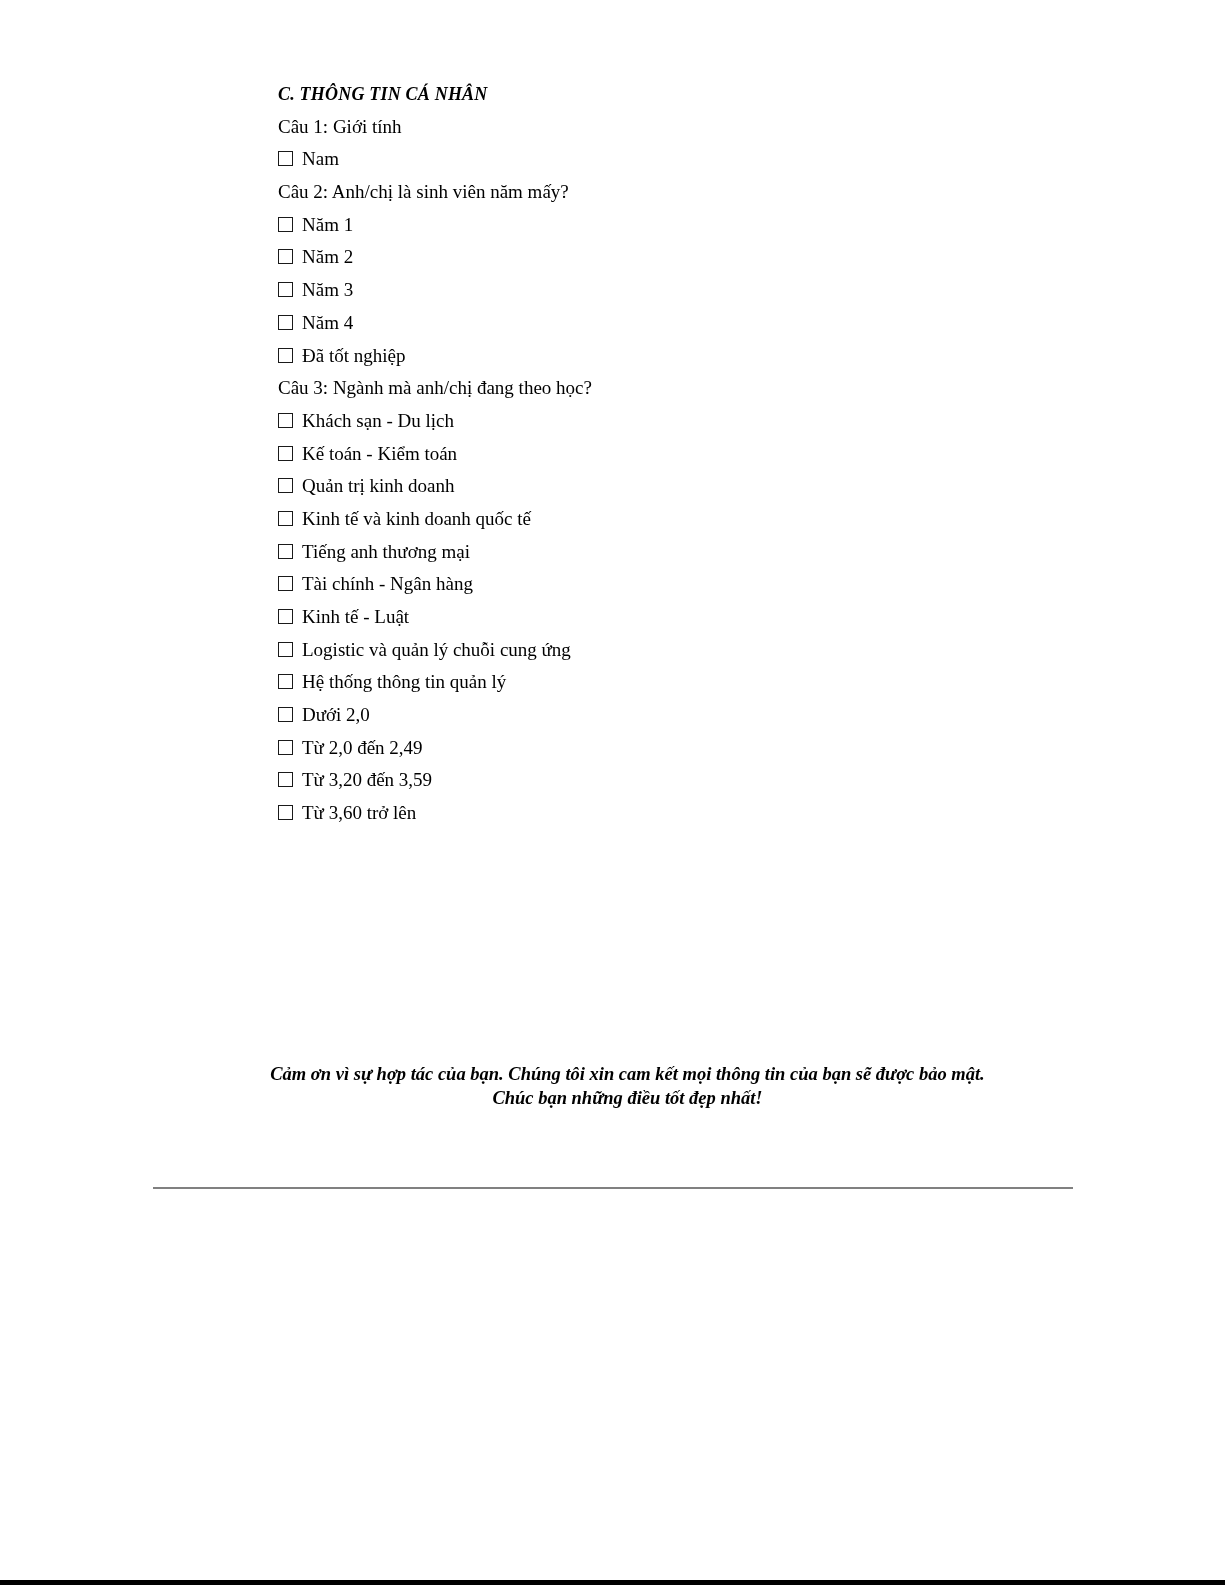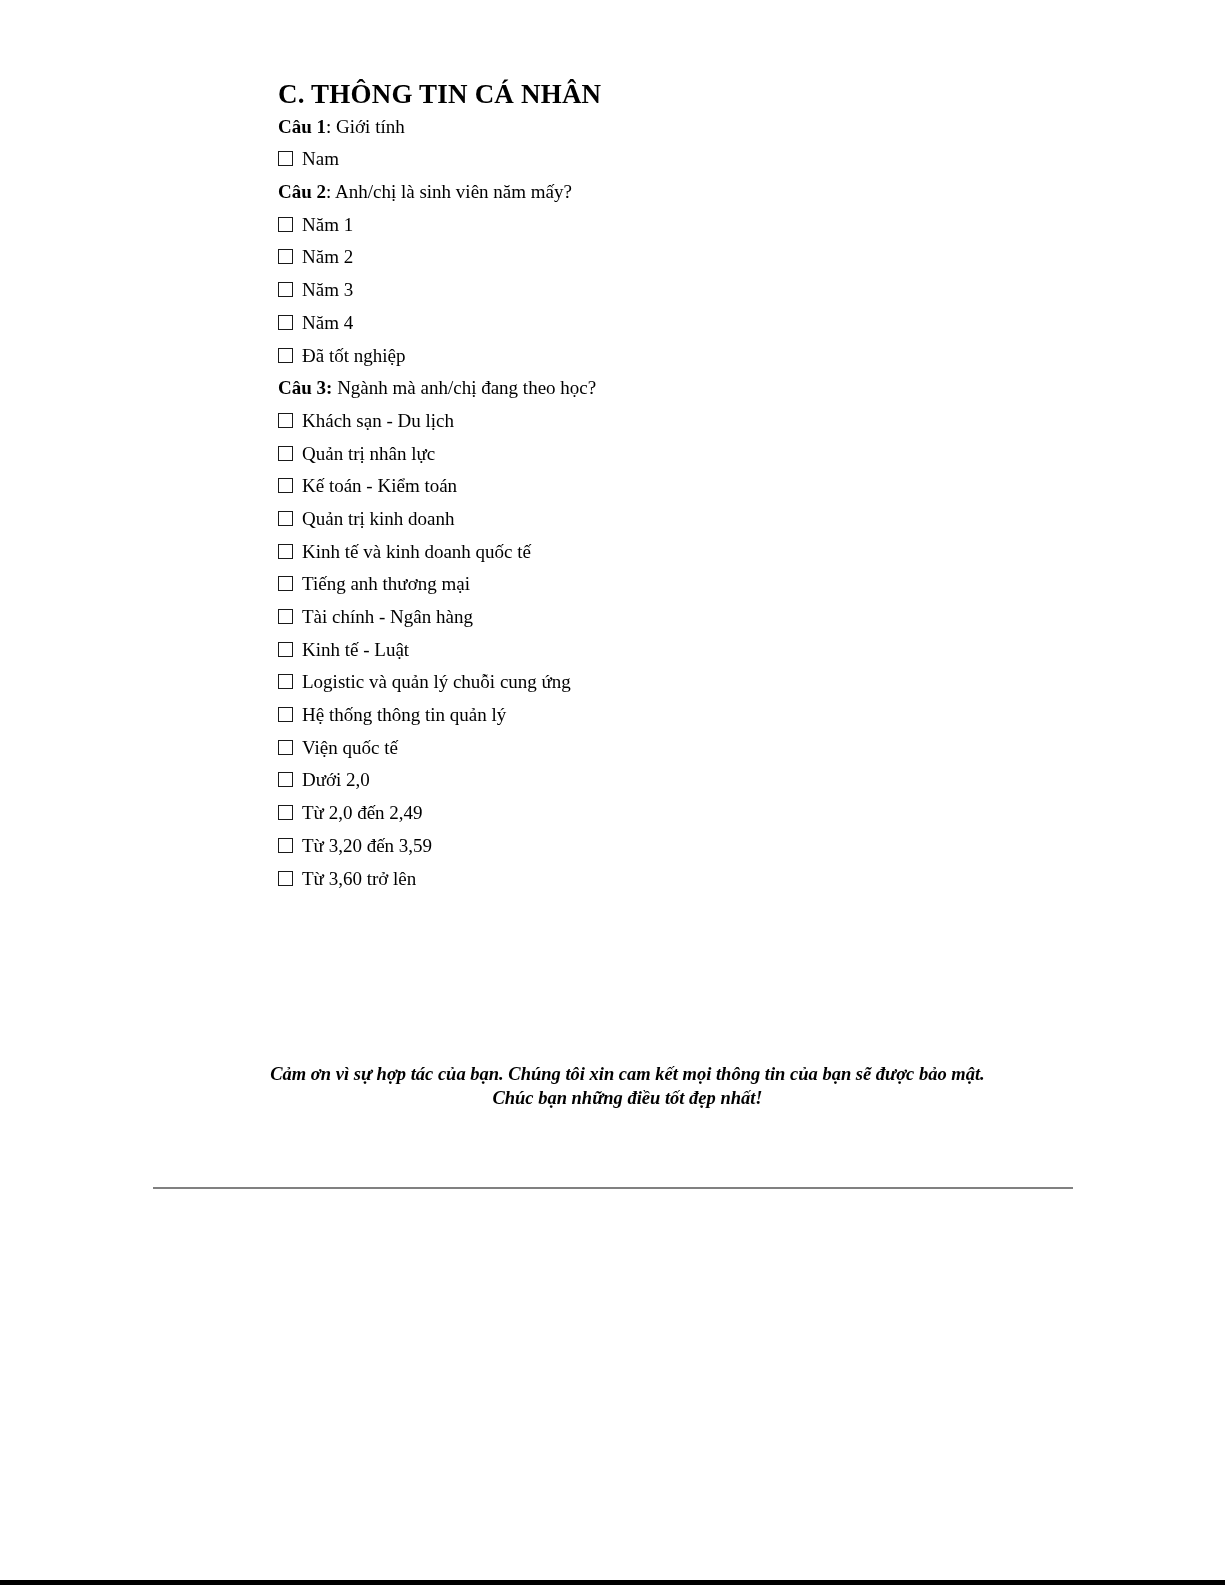--- a/index.html
+++ b/index.html
@@ -18,25 +18,26 @@
     top: 78px;
     right: 30px;
   }
   .line {
     height: 32.7px;
     line-height: 32.7px;
     font-size: 19px;
     white-space: nowrap;
   }
   .heading {
-    font-size: 27px;
+    font-size: 18px;
     font-weight: bold;
     letter-spacing: 0.2px;
+    font-style: italic;
   }
-  .qlabel { font-weight: bold; }
+  .qlabel { font-weight: normal; }
   .cb {
     display: inline-block;
     width: 13px;
     height: 13px;
     border: 1.6px solid #1a1a1a;
     margin-right: 9px;
     vertical-align: -1px;
     background: #ffffff;
   }
   .closing {
@@ -84,30 +85,28 @@
 
     <div class="line"><span class="qlabel">Câu 2</span><span>: Anh/chị là sinh viên năm mấy?</span></div>
     <div class="line"><span class="cb"></span><span>Năm 1</span></div>
     <div class="line"><span class="cb"></span><span>Năm 2</span></div>
     <div class="line"><span class="cb"></span><span>Năm 3</span></div>
     <div class="line"><span class="cb"></span><span>Năm 4</span></div>
     <div class="line"><span class="cb"></span><span>Đã tốt nghiệp</span></div>
 
     <div class="line"><span class="qlabel">Câu 3:</span><span> Ngành mà anh/chị đang theo học?</span></div>
     <div class="line"><span class="cb"></span><span>Khách sạn - Du lịch</span></div>
-    <div class="line"><span class="cb"></span><span>Quản trị nhân lực</span></div>
     <div class="line"><span class="cb"></span><span>Kế toán - Kiểm toán</span></div>
     <div class="line"><span class="cb"></span><span>Quản trị kinh doanh</span></div>
     <div class="line"><span class="cb"></span><span>Kinh tế và kinh doanh quốc tế</span></div>
     <div class="line"><span class="cb"></span><span>Tiếng anh thương mại</span></div>
     <div class="line"><span class="cb"></span><span>Tài chính - Ngân hàng</span></div>
     <div class="line"><span class="cb"></span><span>Kinh tế - Luật</span></div>
     <div class="line"><span class="cb"></span><span>Logistic và quản lý chuỗi cung ứng</span></div>
     <div class="line"><span class="cb"></span><span>Hệ thống thông tin quản lý</span></div>
-    <div class="line"><span class="cb"></span><span>Viện quốc tế</span></div>
 
     <div class="line"><span class="cb"></span><span>Dưới 2,0</span></div>
     <div class="line"><span class="cb"></span><span>Từ 2,0 đến 2,49</span></div>
     <div class="line"><span class="cb"></span><span>Từ 3,20 đến 3,59</span></div>
     <div class="line"><span class="cb"></span><span>Từ 3,60 trở lên</span></div>
 
   </section>
 
   <div class="closing">
     <div>Cảm ơn vì sự hợp tác của bạn. Chúng tôi xin cam kết mọi thông tin của bạn sẽ được bảo mật.</div>

